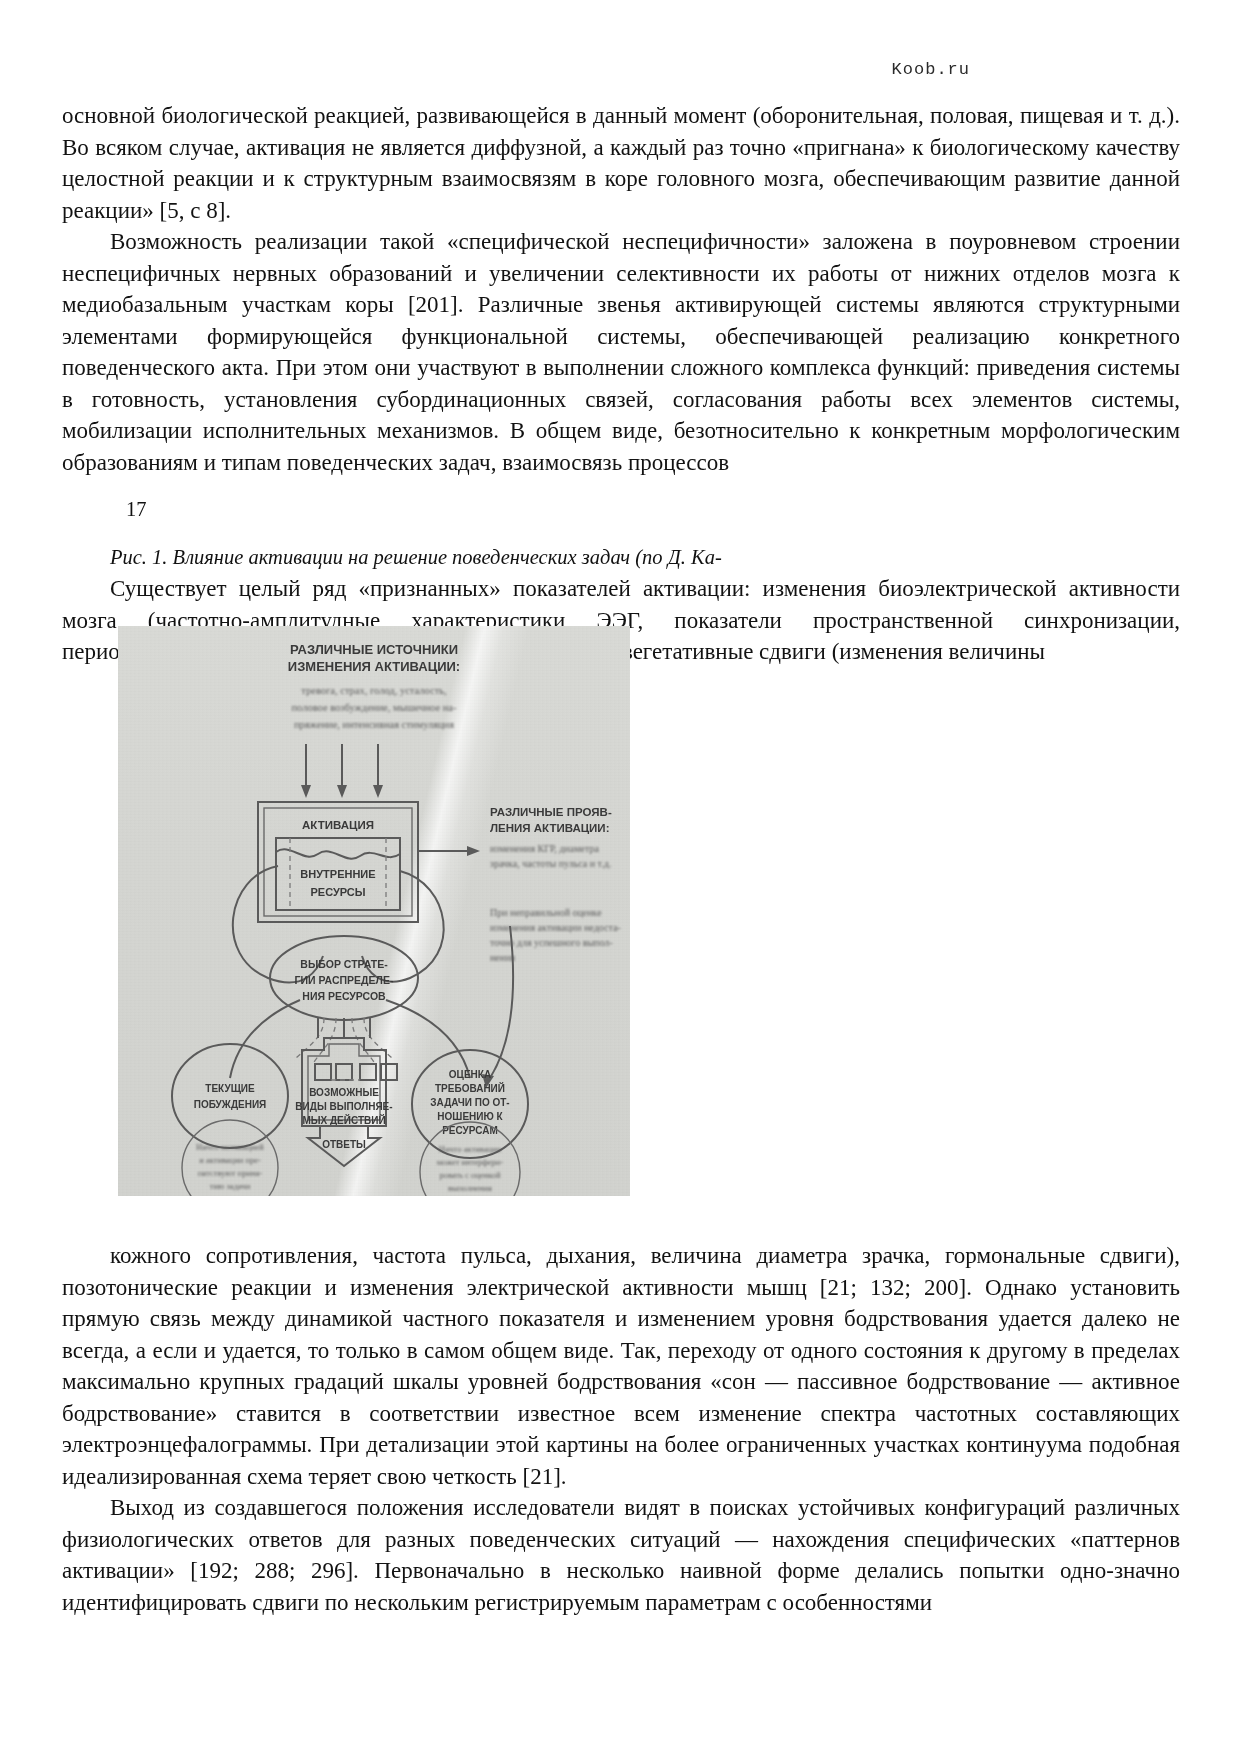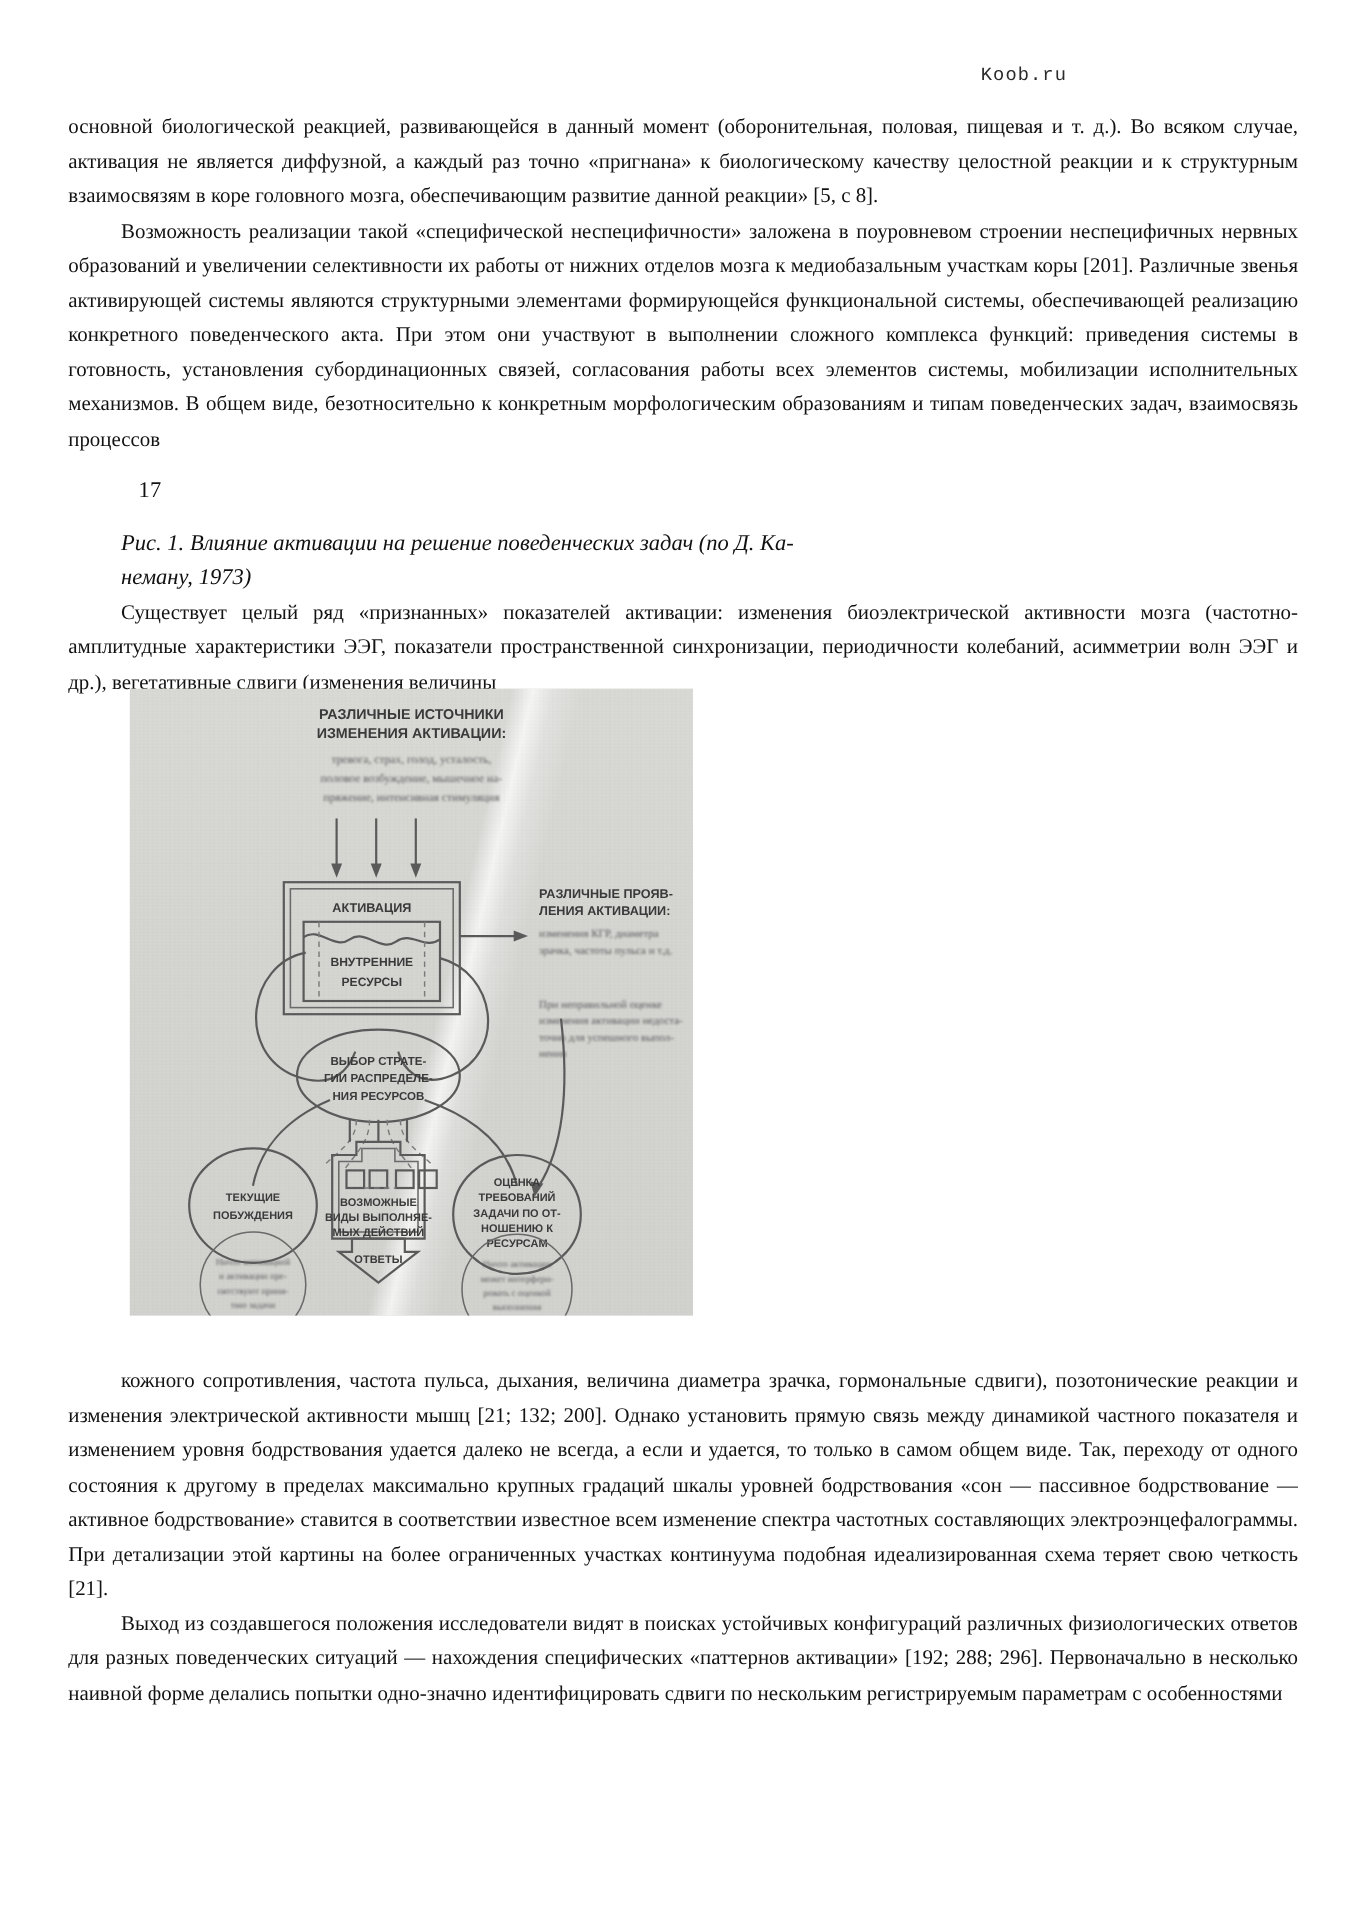--- a/index.html
+++ b/index.html
@@ -38,21 +38,21 @@
   
   .content {
     position: absolute;
     left: 62px;
     top: 100px;
     width: 1118px;
   }
 
   p.body-text {
     margin: 0 0 0 0;
-    font-size: 19px;
+    font-size: 23px;
     line-height: 31.5px;
     text-align: justify;
     text-justify: inter-word;
     color: #121212;
     -webkit-font-smoothing: none;
   }
   p.body-text.indent { text-indent: 48px; }
   p.body-text.noindent { text-indent: 0; }
 
   .folio {
@@ -137,21 +137,20 @@
 
     <p class="body-text noindent">основной биологической реакцией, развивающейся в данный момент (оборонительная, половая, пищевая и т. д.). Во всяком случае, активация не является диффузной, а каждый раз точно «пригнана» к биологическому качеству целостной реакции и к структурным взаимосвязям в коре головного мозга, обеспечивающим развитие данной реакции» [5, с 8].</p>
 
     <p class="body-text indent">Возможность реализации такой «специфической неспецифичности» заложена в поуровневом строении неспецифичных нервных образований и увеличении селективности их работы от нижних отделов мозга к медиобазальным участкам коры [201]. Различные звенья активирующей системы являются структурными элементами формирующейся функциональной системы, обеспечивающей реализацию конкретного поведенческого акта. При этом они участвуют в выполнении сложного комплекса функций: приведения системы в готовность, установления субординационных связей, согласования работы всех элементов системы, мобилизации исполнительных механизмов. В общем виде, безотносительно к конкретным морфологическим образованиям и типам поведенческих задач, взаимосвязь процессов</p>
 
     <p class="folio">17</p>
 
 
     <p class="figcaption">Рис.  1.  Влияние активации на решение поведенческих задач  (по Д.  Ка-</p>
 
-    <p class="figcaption">неману, 1973)</p>
 
     <p class="body-text indent">Существует целый ряд «признанных» показателей активации: изменения биоэлектрической активности мозга (частотно-амплитудные характеристики ЭЭГ, показатели пространственной синхронизации, периодичности колебаний, асимметрии волн ЭЭГ  и др.), вегетативные сдвиги  (изменения   величины</p>
 
     <p class="folio">18</p>
 
   </div>
 
   <div class="figure-wrap">
     <div class="figure-scan"></div>
     <div class="scan-noise"></div>

